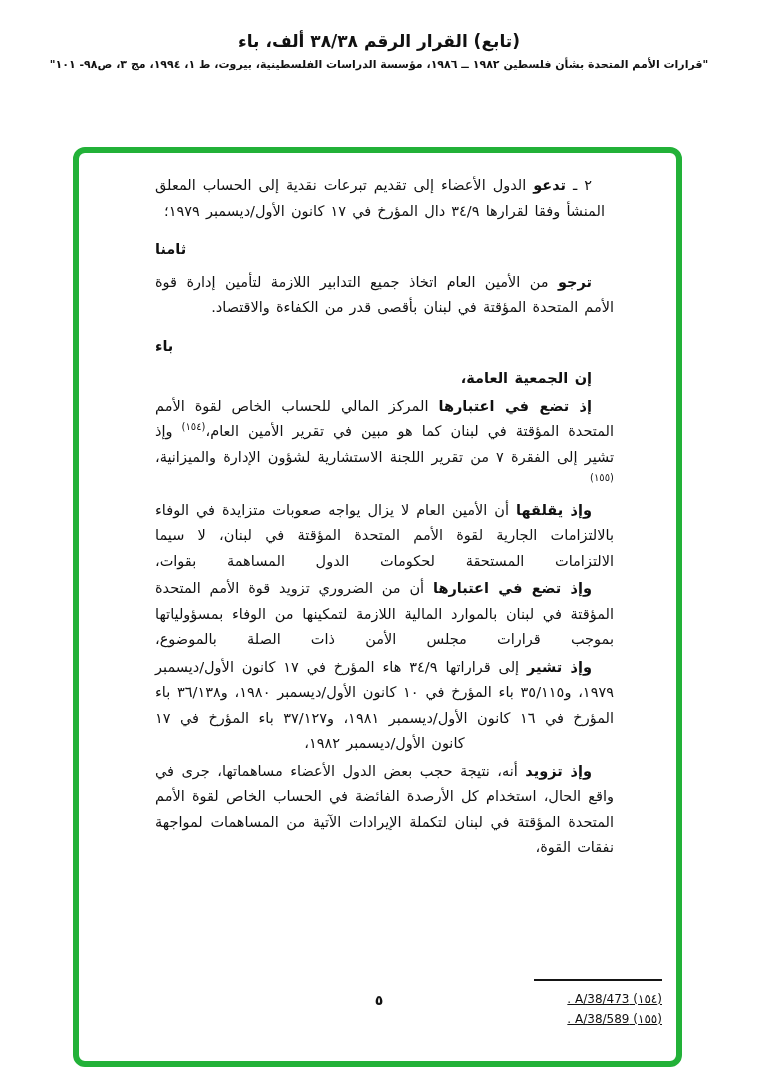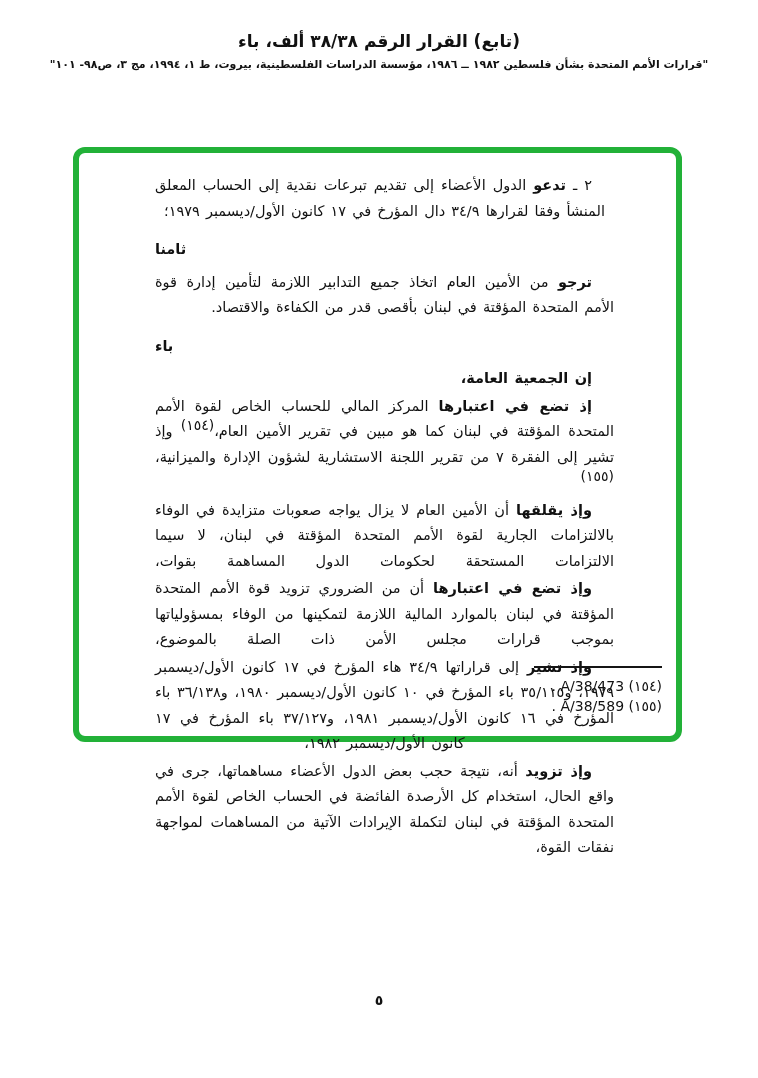--- a/index.html
+++ b/index.html
@@ -22,21 +22,21 @@
   .doc-citation{
     text-align:center;
     font-size:11px;
     font-weight:bold;
     margin-top:7px;
     white-space:nowrap;
   }
   .frame{
     position:absolute;
     left:73px;top:147px;
-    width:609px;height:595px;
+    width:609px;height:920px;
     box-sizing:border-box;
     border:6px solid #22b138;
     border-radius:12px;
     background:#ffffff;
   }
   .body-col{
     padding:18px 62px 0 76px;
     font-size:14.5px;
     line-height:25.5px;
     text-align:justify;
@@ -45,28 +45,29 @@
   .para{margin:2px 0;text-indent:22px;}
   .para.last-center{text-align-last:center;}
   .para.last-justify{text-align-last:justify;}
   .heading{
     text-align:left;
     font-weight:bold;
     margin:13px 0 7px;
     text-indent:0;
   }
   .b{font-weight:bold;}
-  .body-col sup{font-size:14px;line-height:0;vertical-align:super;}
+  .body-col sup{font-size:10px;line-height:0;vertical-align:super;}
   .footnotes{
     position:absolute;
-    bottom:20px;
+    bottom:32px;
     right:14px;
     width:128px;
     text-align:right;
-    font-size:14px;
+    font-size:12px;
+    text-decoration:underline;
   }
   .fn-rule{
     height:2px;width:128px;
     background:#151515;
     margin:0 0 8px auto;
   }
   .fn-line{line-height:20px;white-space:nowrap;}
   .page-number{
     position:absolute;
     top:992px;left:0;

